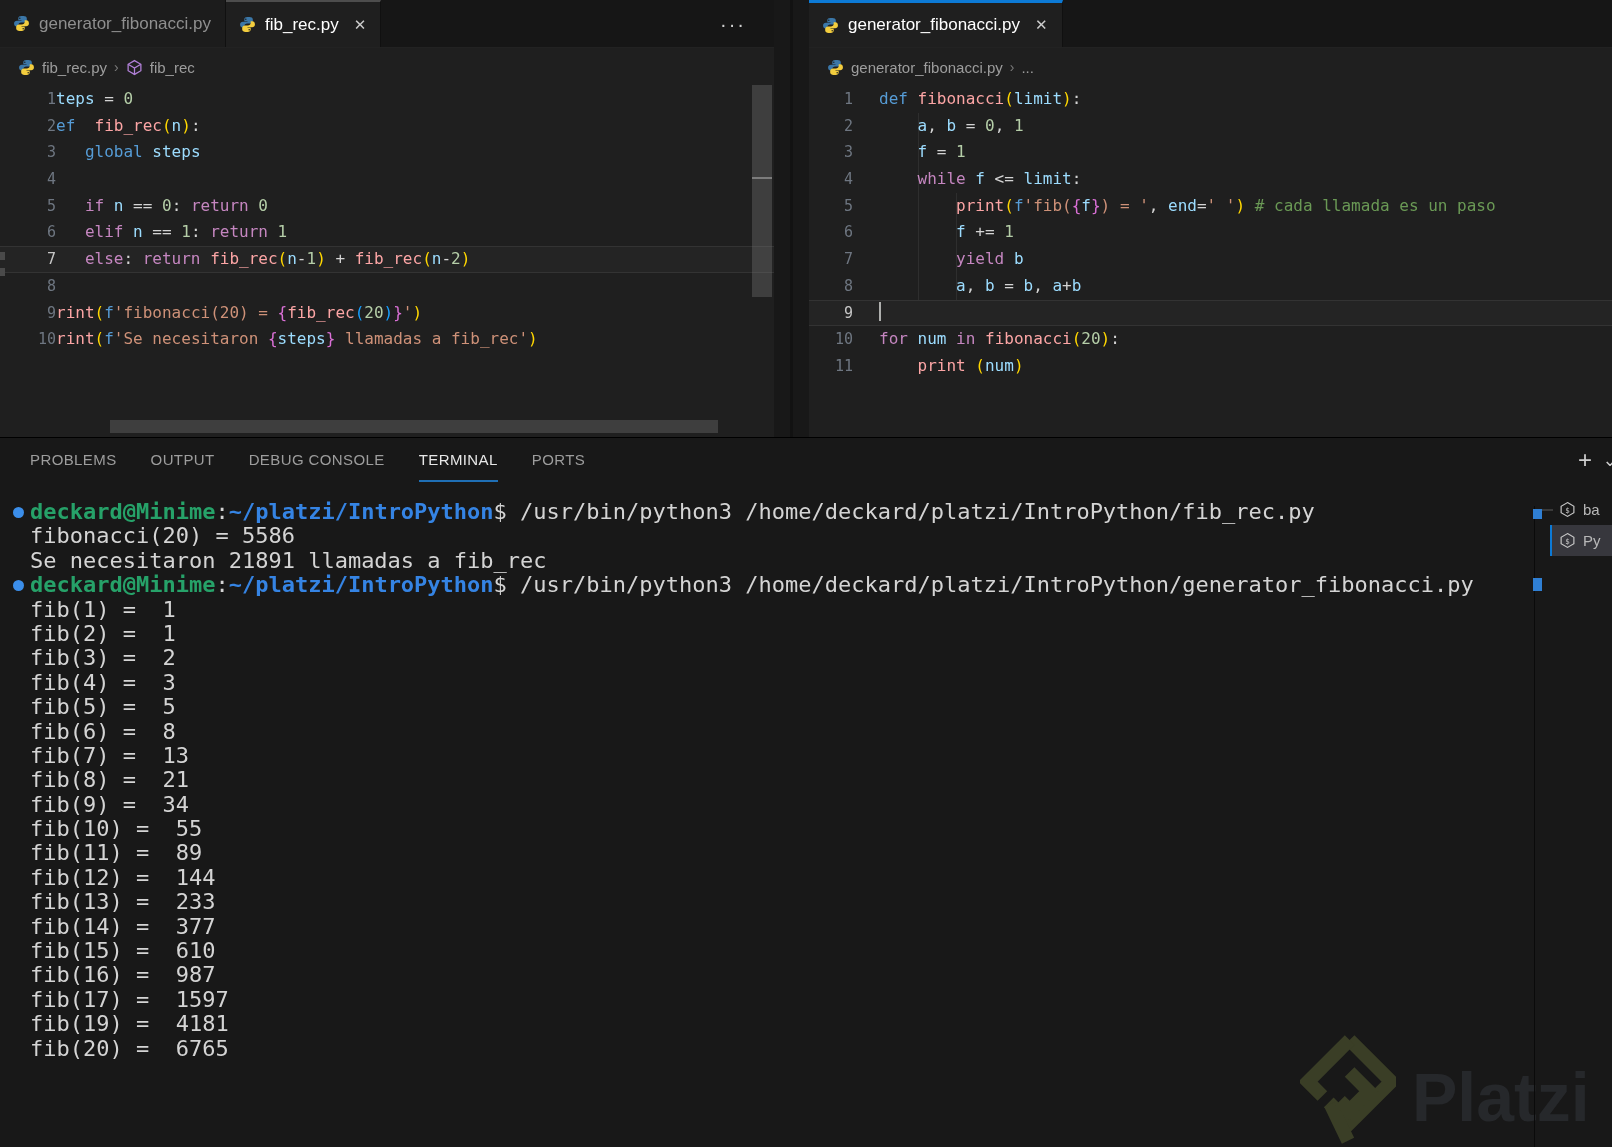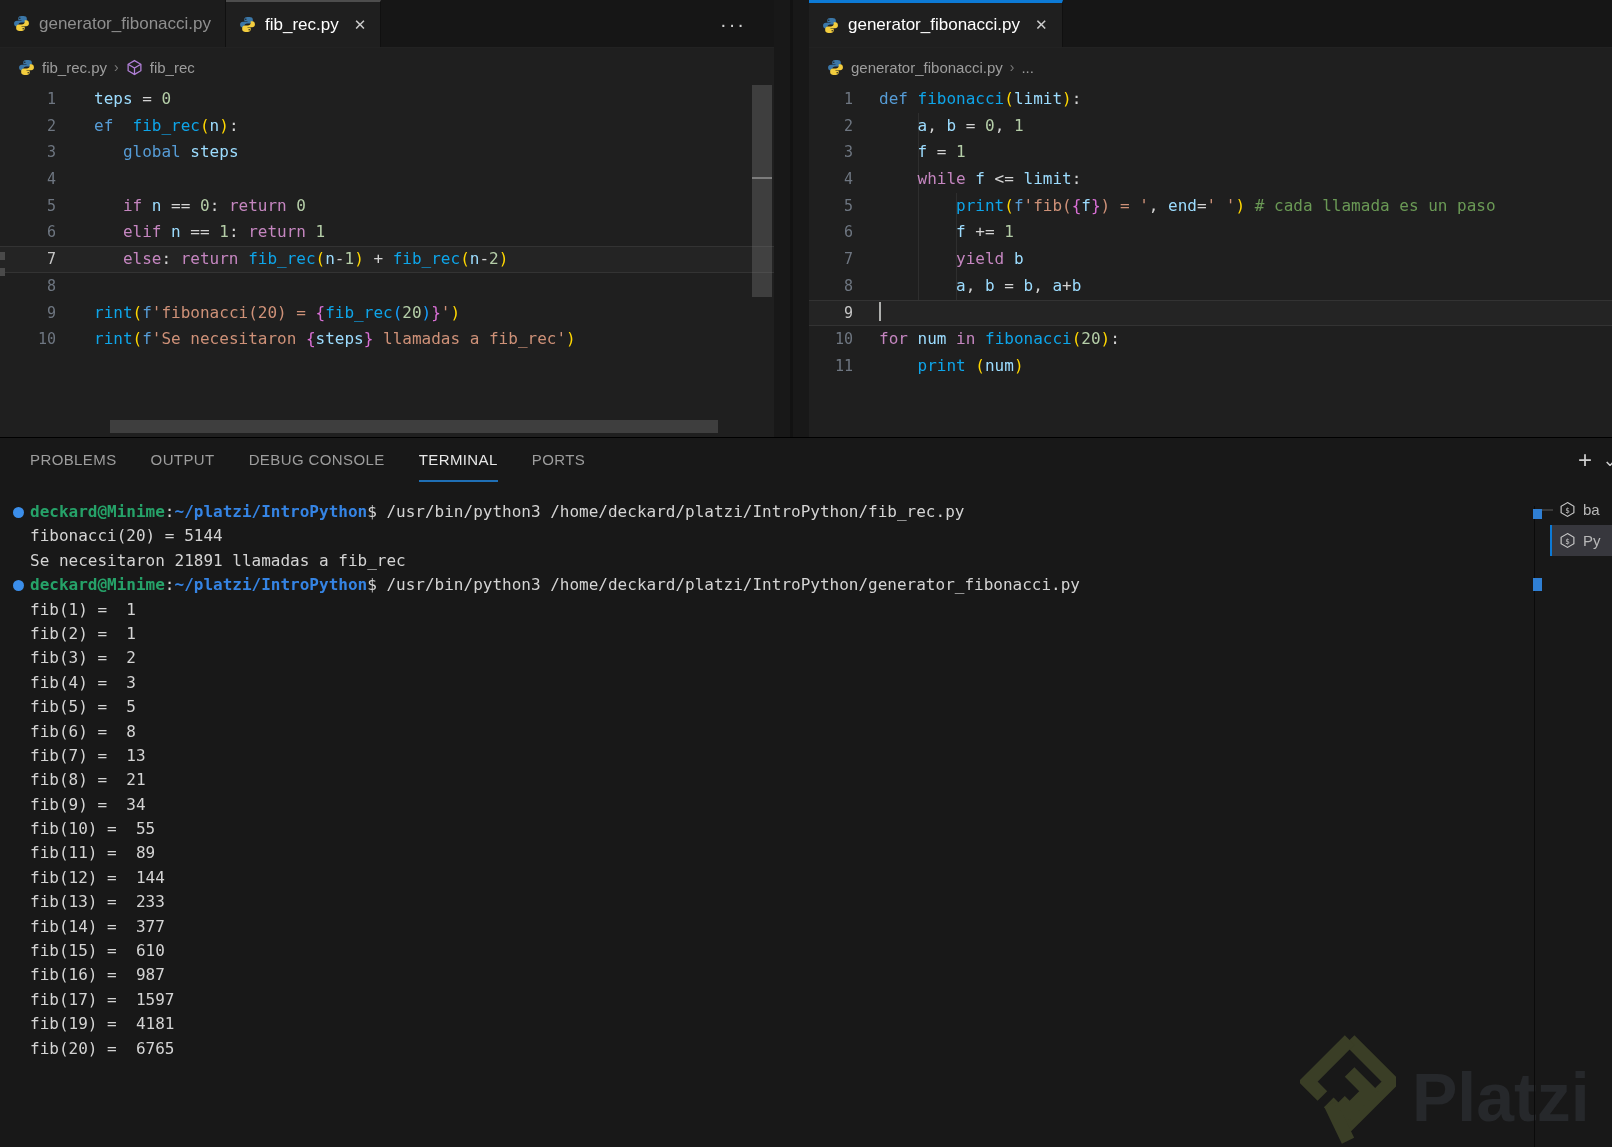--- a/index.html
+++ b/index.html
@@ -32,31 +32,31 @@
 
   .pyicon { width:17px; height:17px; flex:0 0 auto; }
 
   
   .code { position:relative; font-family:"DejaVu Sans Mono", monospace; font-size:16px; }
   .cl { position:relative; height:26.7px; line-height:26.7px; white-space:pre; }
   .cl .ln { position:absolute; left:0; top:0; text-align:right; color:#6e7681;
             font-size:15px; }
   .group-left .cl .ln { width:56px; }
   .group-right .cl .ln { width:44px; }
-  .group-left .cl .cl-text { padding-left:94px; }
+  .group-left .cl .cl-text { padding-left:56px; }
   .group-right .cl .cl-text { padding-left:70px; }
   .cl.active { background:rgba(255,255,255,0.025);
                box-shadow: inset 0 1px 0 rgba(255,255,255,0.07), inset 0 -1px 0 rgba(255,255,255,0.07); }
   .cl.active .ln { color:#c6c6c6; }
   .caret { display:inline-block; width:2px; height:19px; background:#aeafad;
            vertical-align:middle; margin-top:-3px; }
   .indent-guide { position:absolute; width:1px; background:rgba(255,255,255,0.07); }
 
   
-  .tk-k  { color:#C586C0; } .tk-kb { color:#569CD6;text-align:center; } .tk-fn { color:#0ea5e9; }
+  .tk-k  { color:#C586C0; } .tk-kb { color:#569CD6;text-align:center; } .tk-fn { color:#fca5a5; }
   .tk-v  { color:#9CDCFE; } .tk-n  { color:#B5CEA8; } .tk-s  { color:#CE9178; }
   .tk-c  { color:#6A9955; } .tk-p  { color:#D4D4D4; }
   .tk-b1 { color:#FFD700; } .tk-b2 { color:#DA70D6; } .tk-b3 { color:#179FFF; }
   .tk-tg { color:#26A269; font-weight:bold; } .tk-tb { color:#3584E4; font-weight:bold; }
   .tk-tw { color:#d4d4d4; }
 
   
   .vslider { position:absolute; right:2px; top:85px; width:20px; height:212px;
              background:rgba(121,121,121,0.35); cursor:pointer; }
   .vslider::after { content:""; position:absolute; left:0; right:0; top:92px; height:2px;
@@ -72,21 +72,21 @@
   .panel-tab { display:flex; align-items:center; border-bottom:2px solid transparent; cursor:pointer; }
   .panel-tab.active { color:#e7e7e7; border-bottom-color:#1f6fb5; }
   .panel-actions { position:absolute; right:6px; top:0; height:44px; display:flex; align-items:center;
                    gap:10px; color:#cfcfcf; }
   .panel-actions .plus { font-size:24px; font-weight:300; cursor:pointer; }
   .panel-actions .chev { font-size:18px; margin-right:-12px; cursor:pointer; }
 
   .panel-body { position:relative; height:665px; }
 
   .terminal { position:relative; padding-top:18px; font-family:"DejaVu Sans Mono", monospace;
-              font-size:16px; color:#d4d4d4; z-index:1; }
+              font-size:22px; color:#d4d4d4; z-index:1; }
   .trow { position:relative; height:24.4px; line-height:24.4px; padding-left:30px; white-space:pre; }
   .dec { position:absolute; left:13px; top:7px; width:11px; height:11px; border-radius:50%; }
   .dec.cmd { background:#3b8eea; }
   .dec.end { background:transparent; border:2px solid #8a8a8a; width:9px; height:9px; }
   .tcursor { display:inline-block; width:11px; height:20px; border:1.5px solid #d4d4d4;
              vertical-align:middle; margin-top:-4px; margin-left:1px; }
 
   .ov-line { position:absolute; left:1534px; top:24px; bottom:0; width:1px; background:#0a0a0a; z-index:2; }
   .ov-tick { position:absolute; left:1541px; top:27px; width:12px; height:2px; background:#3a3a3a; z-index:2; }
   .ov-sq { position:absolute; left:1533px; width:9px; z-index:2; background:#2f7fd4; }
@@ -223,21 +223,21 @@
             <path d="M62 10 L10 62 L28 80"></path>
             <path d="M38 90 L60 136"></path>
             <path d="M62 50 L86 74 L62 98 L50 86"></path>
           </g>
         </svg>
         <span class="wm-text">Platzi</span>
       </div>
 
       <div class="terminal" id="terminal">
           <div class="trow"><span class="dec cmd"></span><span class="tk-tg">deckard@Minime</span><span class="tk-tw">:</span><span class="tk-tb">~/platzi/IntroPython</span><span class="tk-tw">$</span><span class="tk-tw"> /usr/bin/python3 /home/deckard/platzi/IntroPython/fib_rec.py</span></div>
-          <div class="trow"><span class="tk-tw">fibonacci(20) = 5144</span></div>
+          <div class="trow"><span class="tk-tw">fibonacci(20) = 5586</span></div>
           <div class="trow"><span class="tk-tw">Se necesitaron 21891 llamadas a fib_rec</span></div>
           <div class="trow"><span class="dec cmd"></span><span class="tk-tg">deckard@Minime</span><span class="tk-tw">:</span><span class="tk-tb">~/platzi/IntroPython</span><span class="tk-tw">$</span><span class="tk-tw"> /usr/bin/python3 /home/deckard/platzi/IntroPython/generator_fibonacci.py</span></div>
           <div class="trow"><span class="tk-tw">fib(1) =  1</span></div>
           <div class="trow"><span class="tk-tw">fib(2) =  1</span></div>
           <div class="trow"><span class="tk-tw">fib(3) =  2</span></div>
           <div class="trow"><span class="tk-tw">fib(4) =  3</span></div>
           <div class="trow"><span class="tk-tw">fib(5) =  5</span></div>
           <div class="trow"><span class="tk-tw">fib(6) =  8</span></div>
           <div class="trow"><span class="tk-tw">fib(7) =  13</span></div>
           <div class="trow"><span class="tk-tw">fib(8) =  21</span></div>

